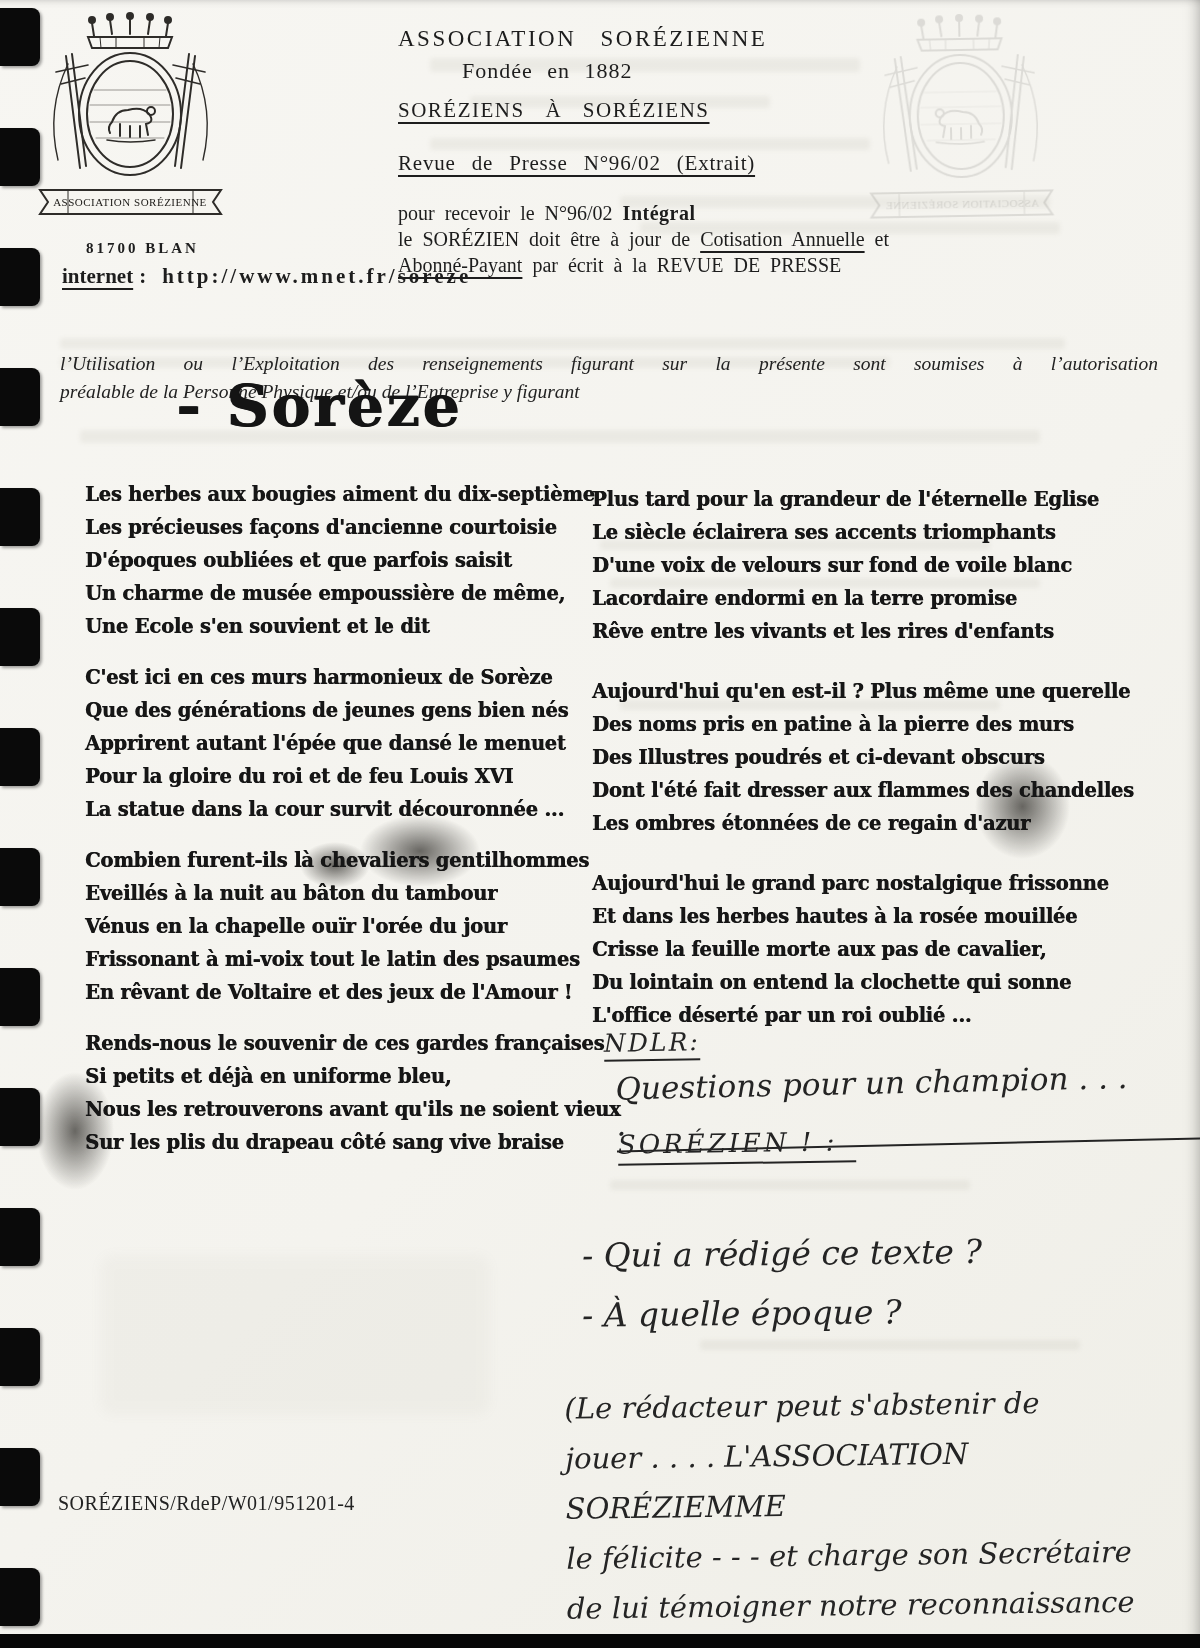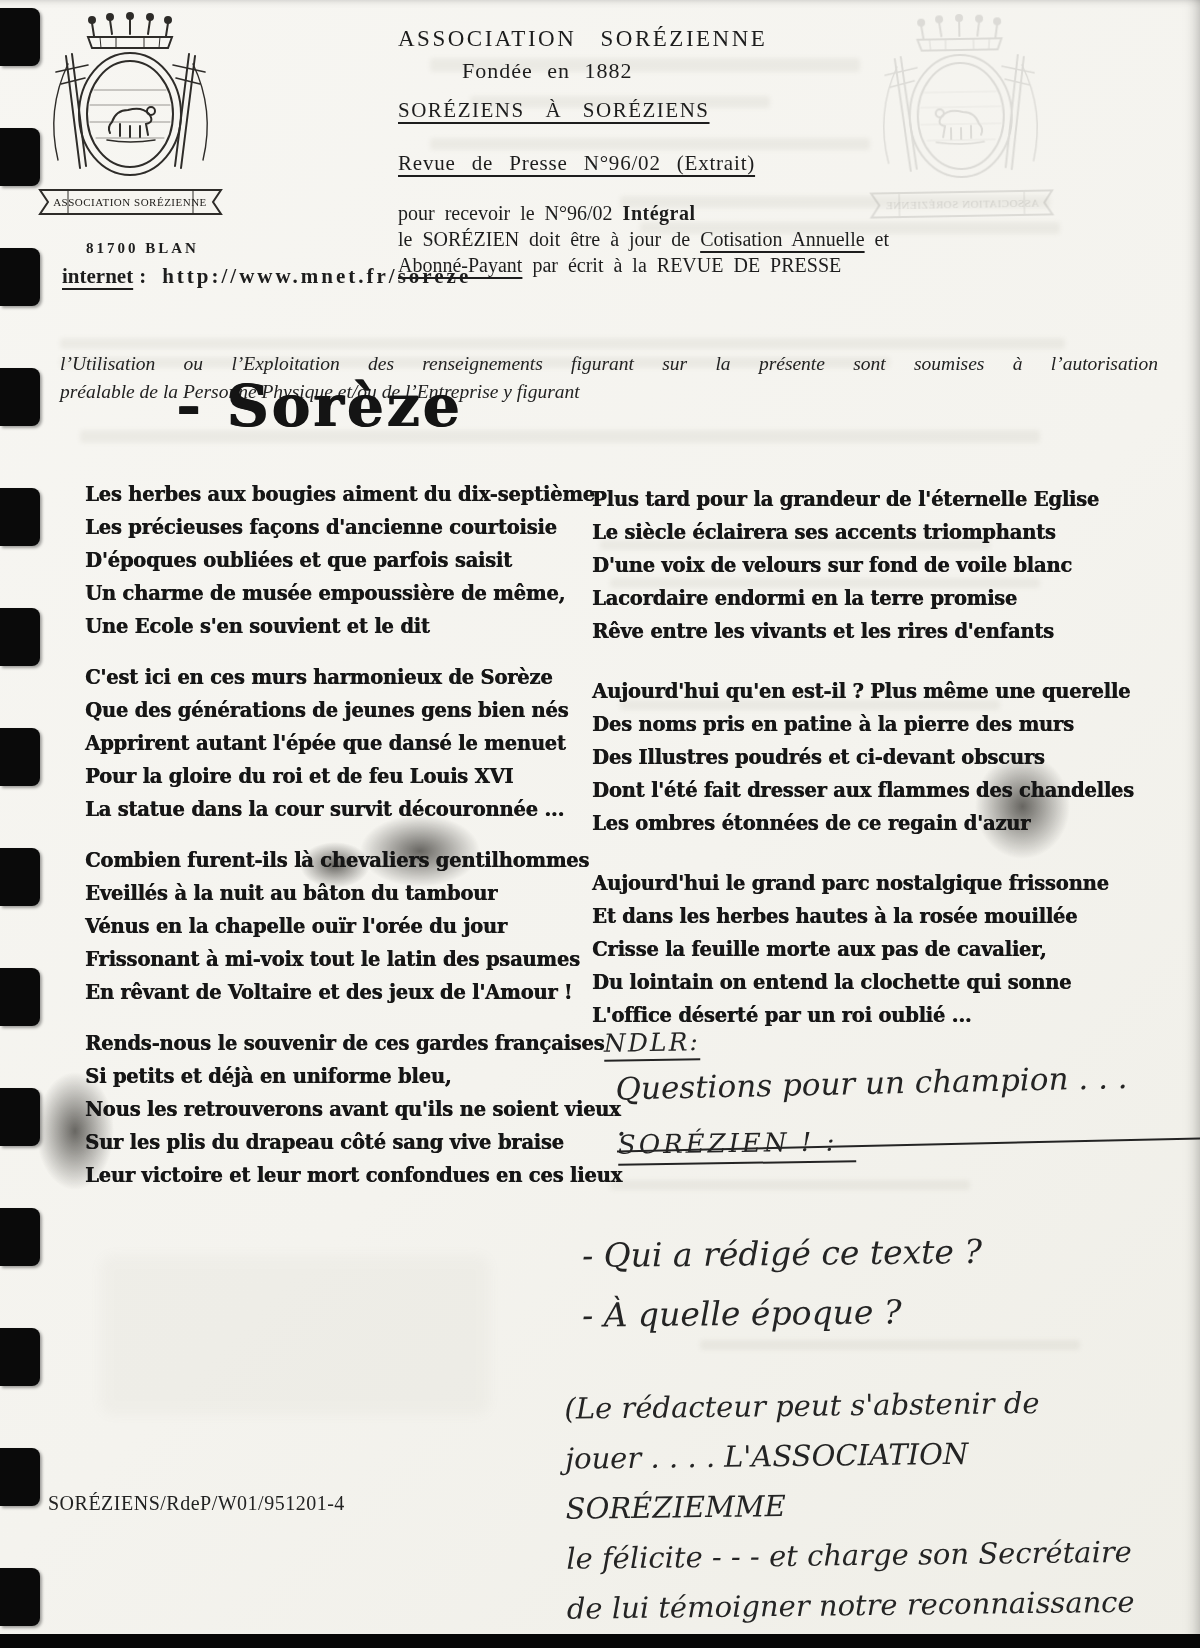--- a/index.html
+++ b/index.html
@@ -44,21 +44,21 @@
   .ndlr{left:604px;top:1028px;font-size:25px;letter-spacing:2px;}
   .ndlr span{display:inline-block;border-bottom:2.5px solid #242424;padding-bottom:2px;transform:rotate(-1deg);}
   .champ{left:616px;top:1064px;font-size:31px;}
   .champ span{display:inline-block;border-bottom:2.5px solid #242424;padding:0 64px 8px 0;transform:rotate(-1.3deg);}
   .sorezien{left:618px;top:1128px;font-size:26px;letter-spacing:3px;font-style:italic;}
   .sorezien span{display:inline-block;border-bottom:2.5px solid #242424;padding:0 18px 4px 0;transform:rotate(-.8deg);}
   .q1{left:582px;top:1234px;font-size:33px;transform:rotate(-.6deg);}
   .q2{left:582px;top:1294px;font-size:33px;transform:rotate(-.6deg);}
   .note{left:566px;top:1380px;font-size:29px;line-height:50px;width:610px;transform:rotate(-.7deg);}
   
-  .footer{position:absolute;left:48px;top:1492px;font-size:20px;letter-spacing:.5px;color:#222;}
+  .footer{position:absolute;left:58px;top:1492px;font-size:20px;letter-spacing:.5px;color:#222;}
   .bottom-bar{position:absolute;left:0;right:0;bottom:0;height:14px;background:#070707;}
   .ghost{position:absolute;background:#93907f;opacity:.10;filter:blur(2px);border-radius:3px;}
   .ghost.big{opacity:.05;filter:blur(6px);border-radius:14px;}
   .splat{position:absolute;border-radius:50%;filter:blur(.6px);
          background:radial-gradient(closest-side,rgba(28,26,22,.65),rgba(28,26,22,0));}
 </style>
 </head>
 <body>
 
 <div class="page">
@@ -180,21 +180,20 @@
         <div class="bl">Eveillés à la nuit au bâton du tambour</div>
         <div class="bl">Vénus en la chapelle ouïr l'orée du jour</div>
         <div class="bl">Frissonant à mi-voix tout le latin des psaumes</div>
         <div class="bl">En rêvant de Voltaire et des jeux de l'Amour !</div>
       </div>
       <div class="stanza">
         <div class="bl">Rends-nous le souvenir de ces gardes françaises</div>
         <div class="bl">Si petits et déjà en uniforme bleu,</div>
         <div class="bl">Nous les retrouverons avant qu'ils ne soient vieux</div>
         <div class="bl">Sur les plis du drapeau côté sang vive braise</div>
-        <div class="bl">Leur victoire et leur mort confondues en ces lieux</div>
       </div>
     </div>
   <div class="col col-right" id="poem-right">
       <div class="stanza">
         <div class="bl">Plus tard pour la grandeur de l'éternelle Eglise</div>
         <div class="bl">Le siècle éclairera ses accents triomphants</div>
         <div class="bl">D'une voix de velours sur fond de voile blanc</div>
         <div class="bl">Lacordaire endormi en la terre promise</div>
         <div class="bl">Rêve entre les vivants et les rires d'enfants</div>
       </div>

